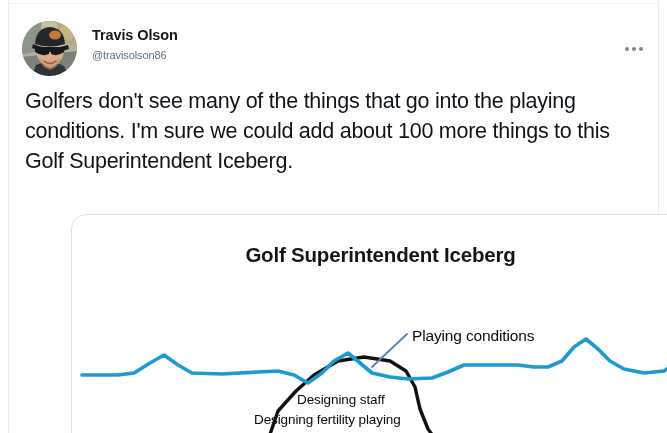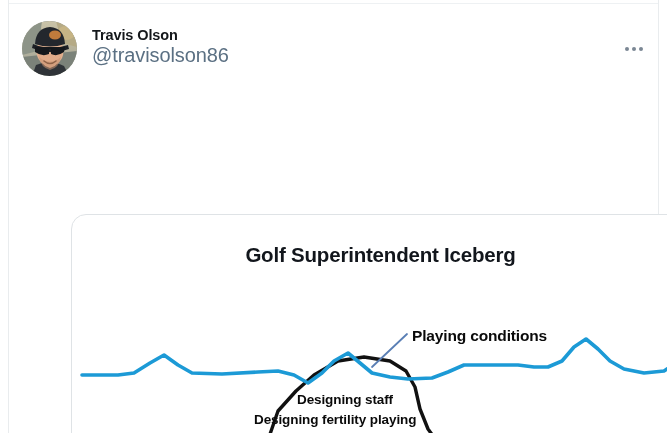--- a/index.html
+++ b/index.html
@@ -79,21 +79,21 @@
     width: 400px;
   }
   #display-name {
     font-size: 14.5px;
     font-weight: bold;
     color: #14171a;
     line-height: 19px;
     letter-spacing: -0.1px;
   }
   #handle {
-    font-size: 20px;
+    font-size: 11px;
     font-weight: normal;
     color: #5b7083;
     line-height: 21px;
     letter-spacing: -0.1px;
   }
 
   #more-button {
     position: absolute;
     left: 608px;
     top: 26px;
@@ -155,21 +155,21 @@
     position: absolute;
     left: 0;
     top: 0;
     width: 617px;
     height: 300px;
   }
   #iceberg-figure svg { display: block; }
 
   .fig-label {
     position: absolute;
-    font-weight: bold;
+    font-weight: normal;
     color: #0a0a0a;
     white-space: nowrap;
   }
   #label-playing {
     left: 340px;
     top: 112px;
     font-size: 15.5px;
     letter-spacing: -0.15px;
   }
   #label-organizing {
@@ -242,20 +242,21 @@
         <div id="handle">@travisolson86</div>
       </div>
 
       <div id="more-button">
         <span class="dot"></span>
         <span class="dot"></span>
         <span class="dot"></span>
       </div>
     </header>
 
+    <div id="tweet-text">Golfers don't see many of the things that go into the playing conditions. I'm sure we could add about 100 more things to this Golf Superintendent Iceberg.</div>
 
     <figure id="media-card">
 
       <figcaption id="iceberg-title">Golf Superintendent Iceberg</figcaption>
 
       <div id="iceberg-figure">
         <svg width="617" height="300" viewBox="0 0 617 300">
 
           <path fill="none" stroke="#111111" stroke-width="3.4" stroke-linecap="round" stroke-linejoin="round" d="M 160 300
                    L 176 245

